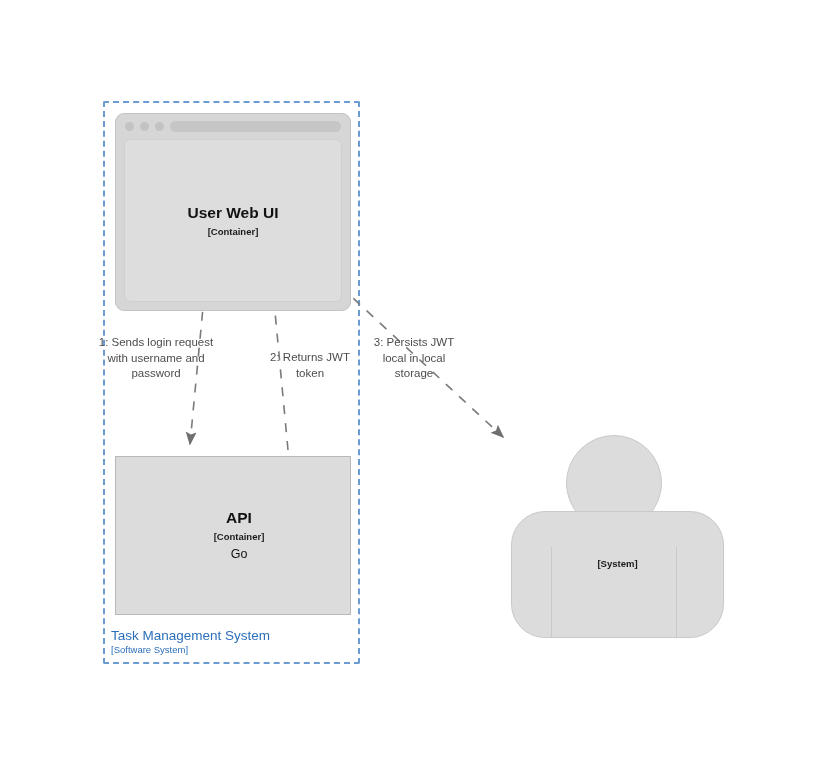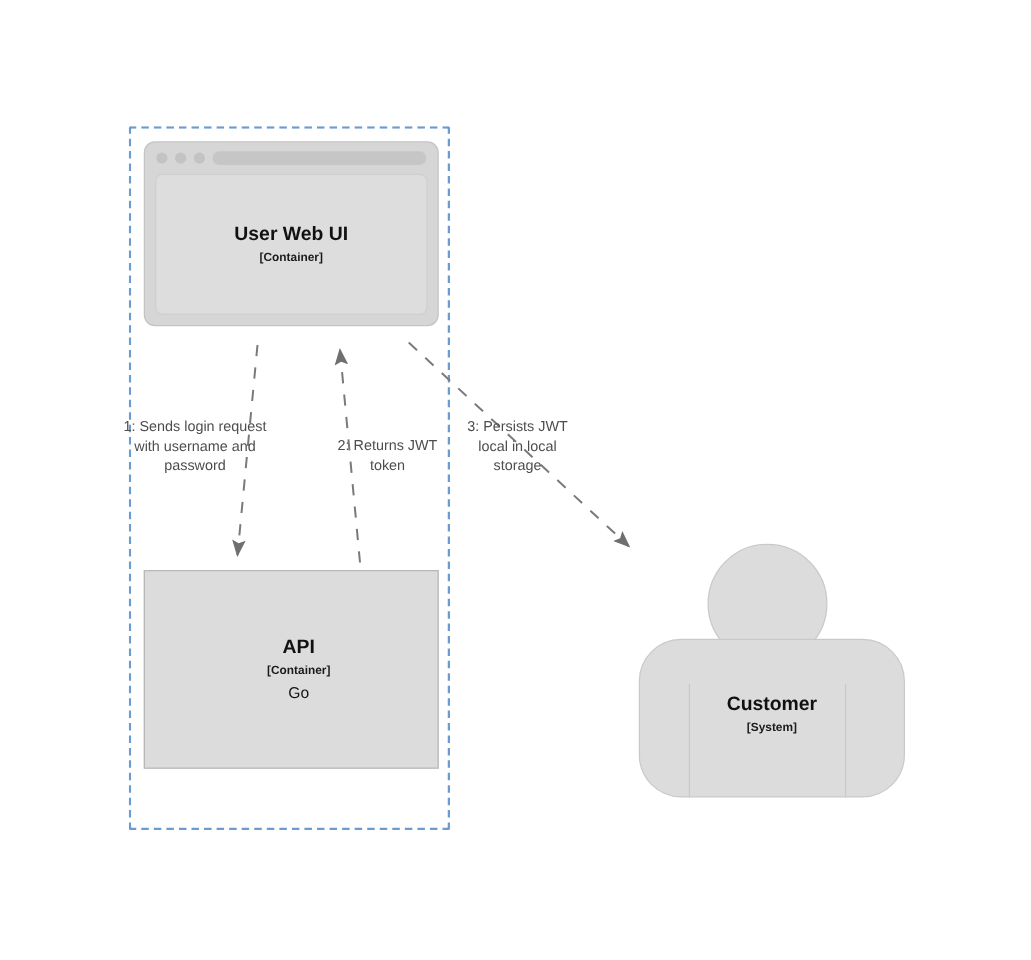--- a/index.html
+++ b/index.html
@@ -60,21 +60,21 @@
     display: block;
     margin-top: 1px;
   }
 
   
   .browser {
     position: absolute;
     left: 115px;
     top: 113px;
     width: 236px;
-    height: 148px;
+    height: 198px;
     background: #d6d6d6;
     border: 1px solid #c4c4c4;
     border-radius: 9px;
     box-sizing: border-box;
   }
   .browser-chrome {
     position: absolute;
     left: 0; top: 0;
     width: 100%;
     height: 24px;
@@ -211,20 +211,24 @@
   #label-1 { left: 96px;  top: 335px; width: 120px; }
   #label-2 { left: 255px; top: 350px; width: 110px; }
   #label-3 { left: 362px; top: 335px; width: 104px; }
 </style>
 </head>
 <body>
 
 <div id="canvas">
 
   <div class="boundary"></div>
+  <div class="boundary-label">
+    <span class="boundary-title">Task Management System</span>
+    <span class="boundary-sub">[Software System]</span>
+  </div>
 
   <svg class="layer" viewBox="0 0 825 768">
     <defs>
       <marker id="arrowhead" markerWidth="9" markerHeight="9" refX="7.5" refY="4" orient="auto" markerUnits="strokeWidth">
         <path d="M0,0.6 L8.5,4 L0,7.4 L1.6,4 Z" fill="#6f6f6f"></path>
       </marker>
     </defs>
 
     <g>
       <path d="M206,276 L190,444" fill="none" stroke="#7a7a7a" stroke-width="1.6" stroke-dasharray="9,9" marker-end="url(#arrowhead)"></path>
@@ -257,21 +261,20 @@
     <div class="node-sub">[Container]</div>
     <div class="node-tech">Go</div>
   </div>
 
   <div class="person">
     <div class="person-head"></div>
     <div class="person-body"></div>
     <div class="person-arm left"></div>
     <div class="person-arm right"></div>
     <div class="person-text">
-      <div class="node-title">Customer</div>
       <div class="node-sub">[System]</div>
     </div>
   </div>
 
   <div class="edge-label" id="label-1">1: Sends login request with username and password</div>
   <div class="edge-label" id="label-2">2: Returns JWT token</div>
   <div class="edge-label" id="label-3">3: Persists JWT local in local storage</div>
 
 </div>
 

